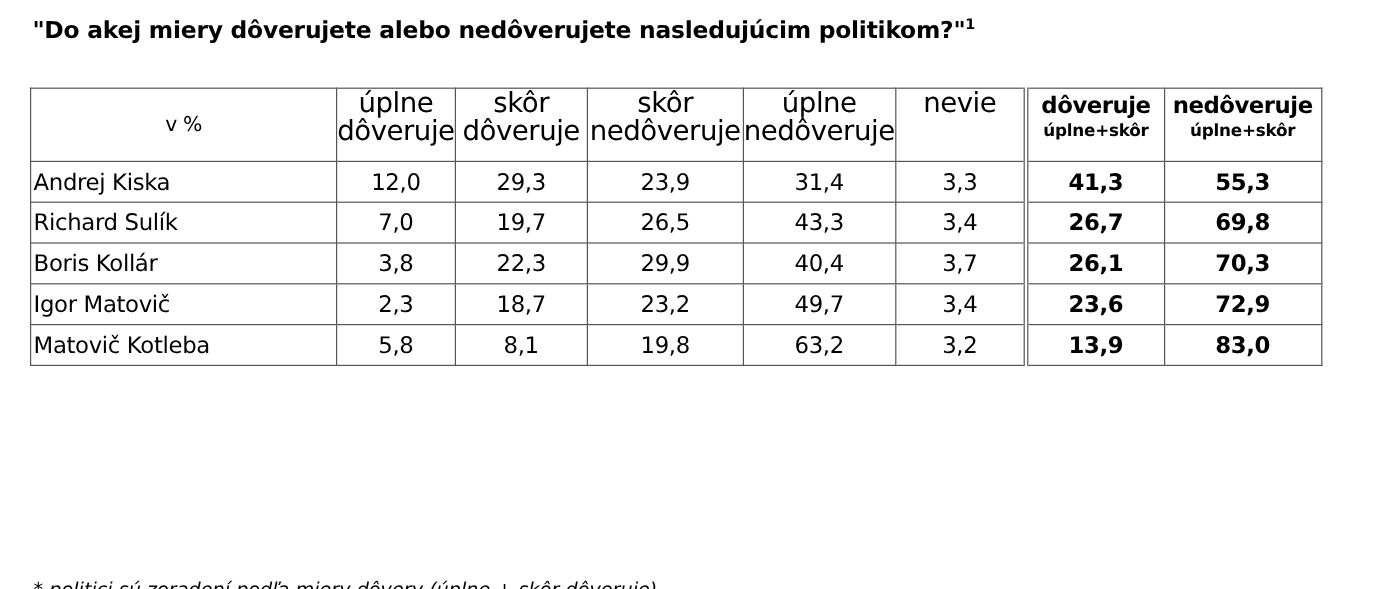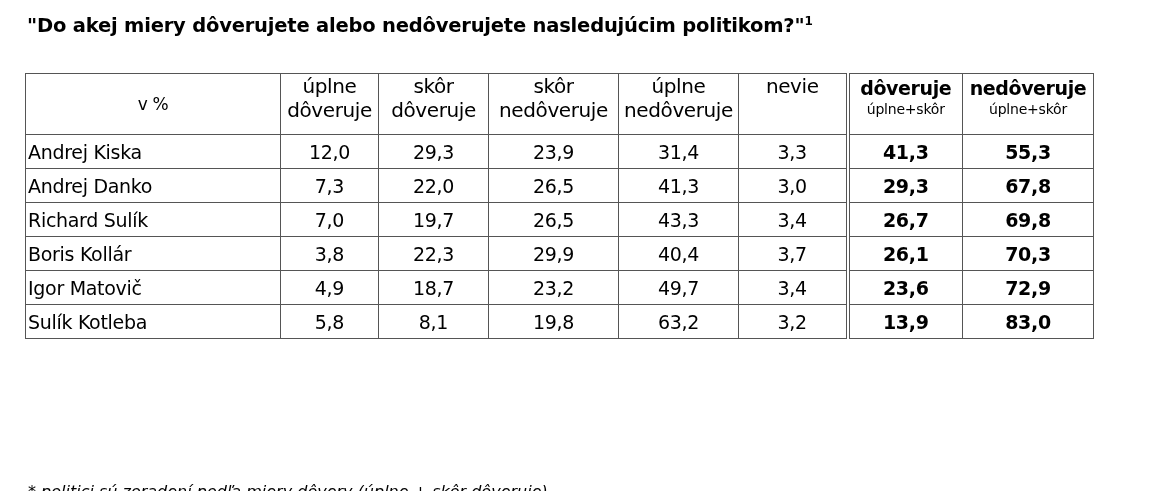--- a/index.html
+++ b/index.html
@@ -4,25 +4,25 @@
 <style>
   html, body { margin:0; padding:0; background:#ffffff; }
   body { width:1154px; height:491px; overflow:hidden; position:relative;
          font-family:"DejaVu Sans", "Liberation Sans", sans-serif; color:#000; }
   .title { position:absolute; left:27px; top:14px; font-size:19.5px; font-weight:bold;
            letter-spacing:-0.2px; white-space:nowrap; }
   .title sup { font-size:12px; vertical-align:super; line-height:0; }
   table.poll { position:absolute; left:25px; top:73px; border-collapse:collapse;
                table-layout:fixed; }
   table.poll td, table.poll th { border:1.5px solid #555; padding:0; }
-  table.poll th { font-weight:normal; font-size:20px; line-height:24px; vertical-align:top;
+  table.poll th { font-weight:normal; font-size:23px; line-height:24px; vertical-align:top;
                   letter-spacing:-0.4px; text-align:center; height:57px; }
   table.poll th.vpct { vertical-align:middle; font-size:17px; }
   table.poll th.sum { font-weight:bold; font-size:19px; line-height:22px; padding-top:3px; }
-  table.poll th.sum .sub { display:block; font-weight:normal; font-size:14px; line-height:20px; letter-spacing:-0.2px; }
+  table.poll th.sum .sub { display:block; font-weight:bold; font-size:14px; line-height:20px; letter-spacing:-0.2px; }
   table.poll td { height:33px; font-size:19px; text-align:center; letter-spacing:-0.3px; }
   table.poll td.name { text-align:left; padding-left:2px;margin-top:45px; }
   table.poll td.b { font-weight:bold; }
   table.poll .dbl-left { border-left:4px double #555; }
   .footnote { position:absolute; left:28px; top:482px; font-size:16px; font-style:italic;
               white-space:nowrap; color:#000; }
 </style>
 </head>
 <body>
 
@@ -56,30 +56,20 @@
         <td class="name">Andrej Kiska</td>
         <td>12,0</td>
         <td>29,3</td>
         <td>23,9</td>
         <td>31,4</td>
         <td>3,3</td>
         <td class="b dbl-left">41,3</td>
         <td class="b">55,3</td>
       </tr>
       <tr>
-        <td class="name">Andrej Danko</td>
-        <td>7,3</td>
-        <td>22,0</td>
-        <td>26,5</td>
-        <td>41,3</td>
-        <td>3,0</td>
-        <td class="b dbl-left">29,3</td>
-        <td class="b">67,8</td>
-      </tr>
-      <tr>
         <td class="name">Richard Sulík</td>
         <td>7,0</td>
         <td>19,7</td>
         <td>26,5</td>
         <td>43,3</td>
         <td>3,4</td>
         <td class="b dbl-left">26,7</td>
         <td class="b">69,8</td>
       </tr>
       <tr>
@@ -87,30 +77,30 @@
         <td>3,8</td>
         <td>22,3</td>
         <td>29,9</td>
         <td>40,4</td>
         <td>3,7</td>
         <td class="b dbl-left">26,1</td>
         <td class="b">70,3</td>
       </tr>
       <tr>
         <td class="name">Igor Matovič</td>
-        <td>4,9</td>
+        <td>2,3</td>
         <td>18,7</td>
         <td>23,2</td>
         <td>49,7</td>
         <td>3,4</td>
         <td class="b dbl-left">23,6</td>
         <td class="b">72,9</td>
       </tr>
       <tr>
-        <td class="name">Sulík Kotleba</td>
+        <td class="name">Matovič Kotleba</td>
         <td>5,8</td>
         <td>8,1</td>
         <td>19,8</td>
         <td>63,2</td>
         <td>3,2</td>
         <td class="b dbl-left">13,9</td>
         <td class="b">83,0</td>
       </tr>
     </tbody>
 </table>

